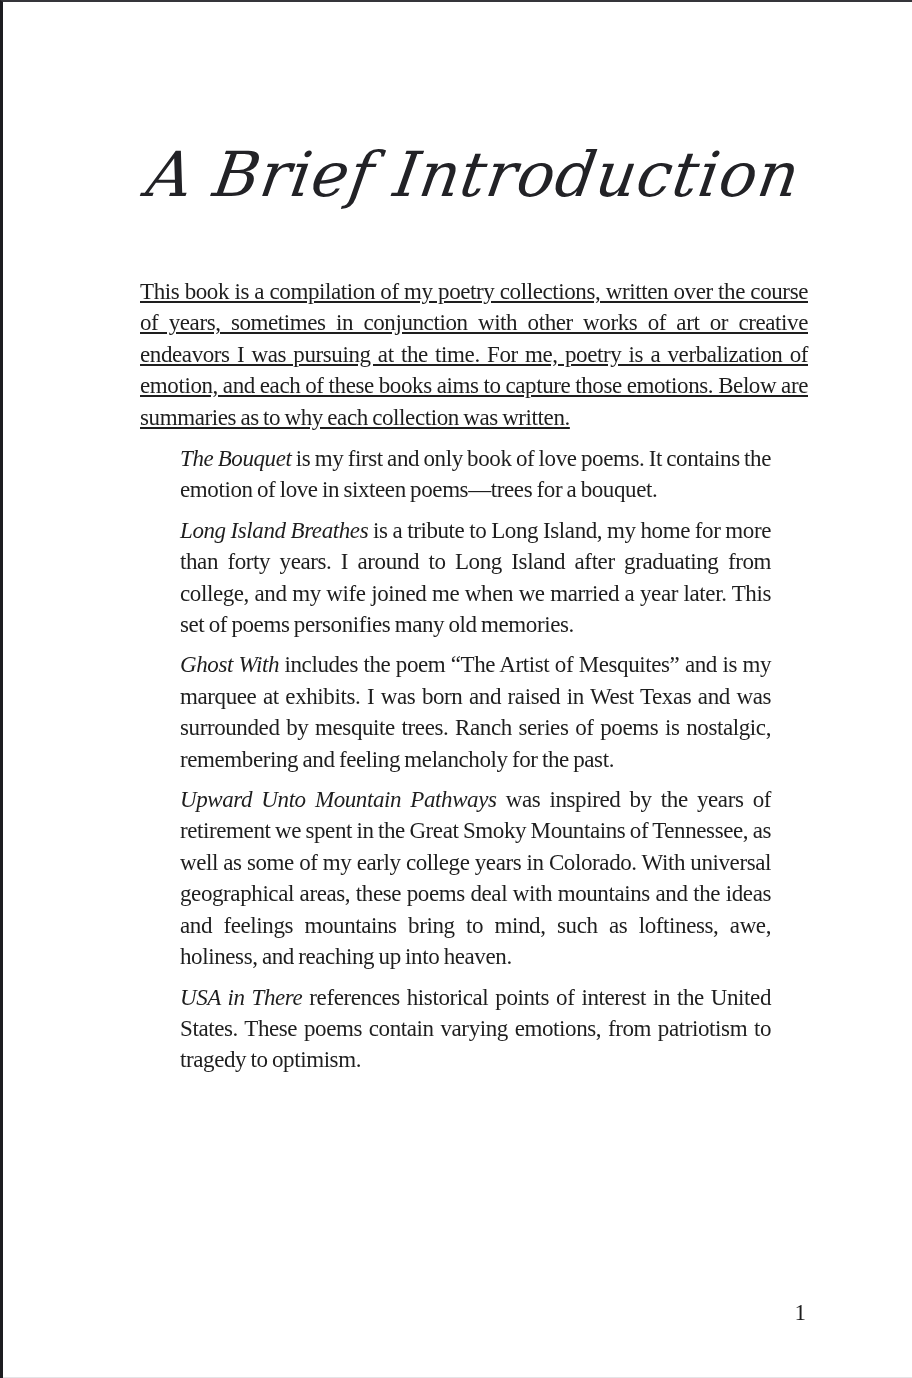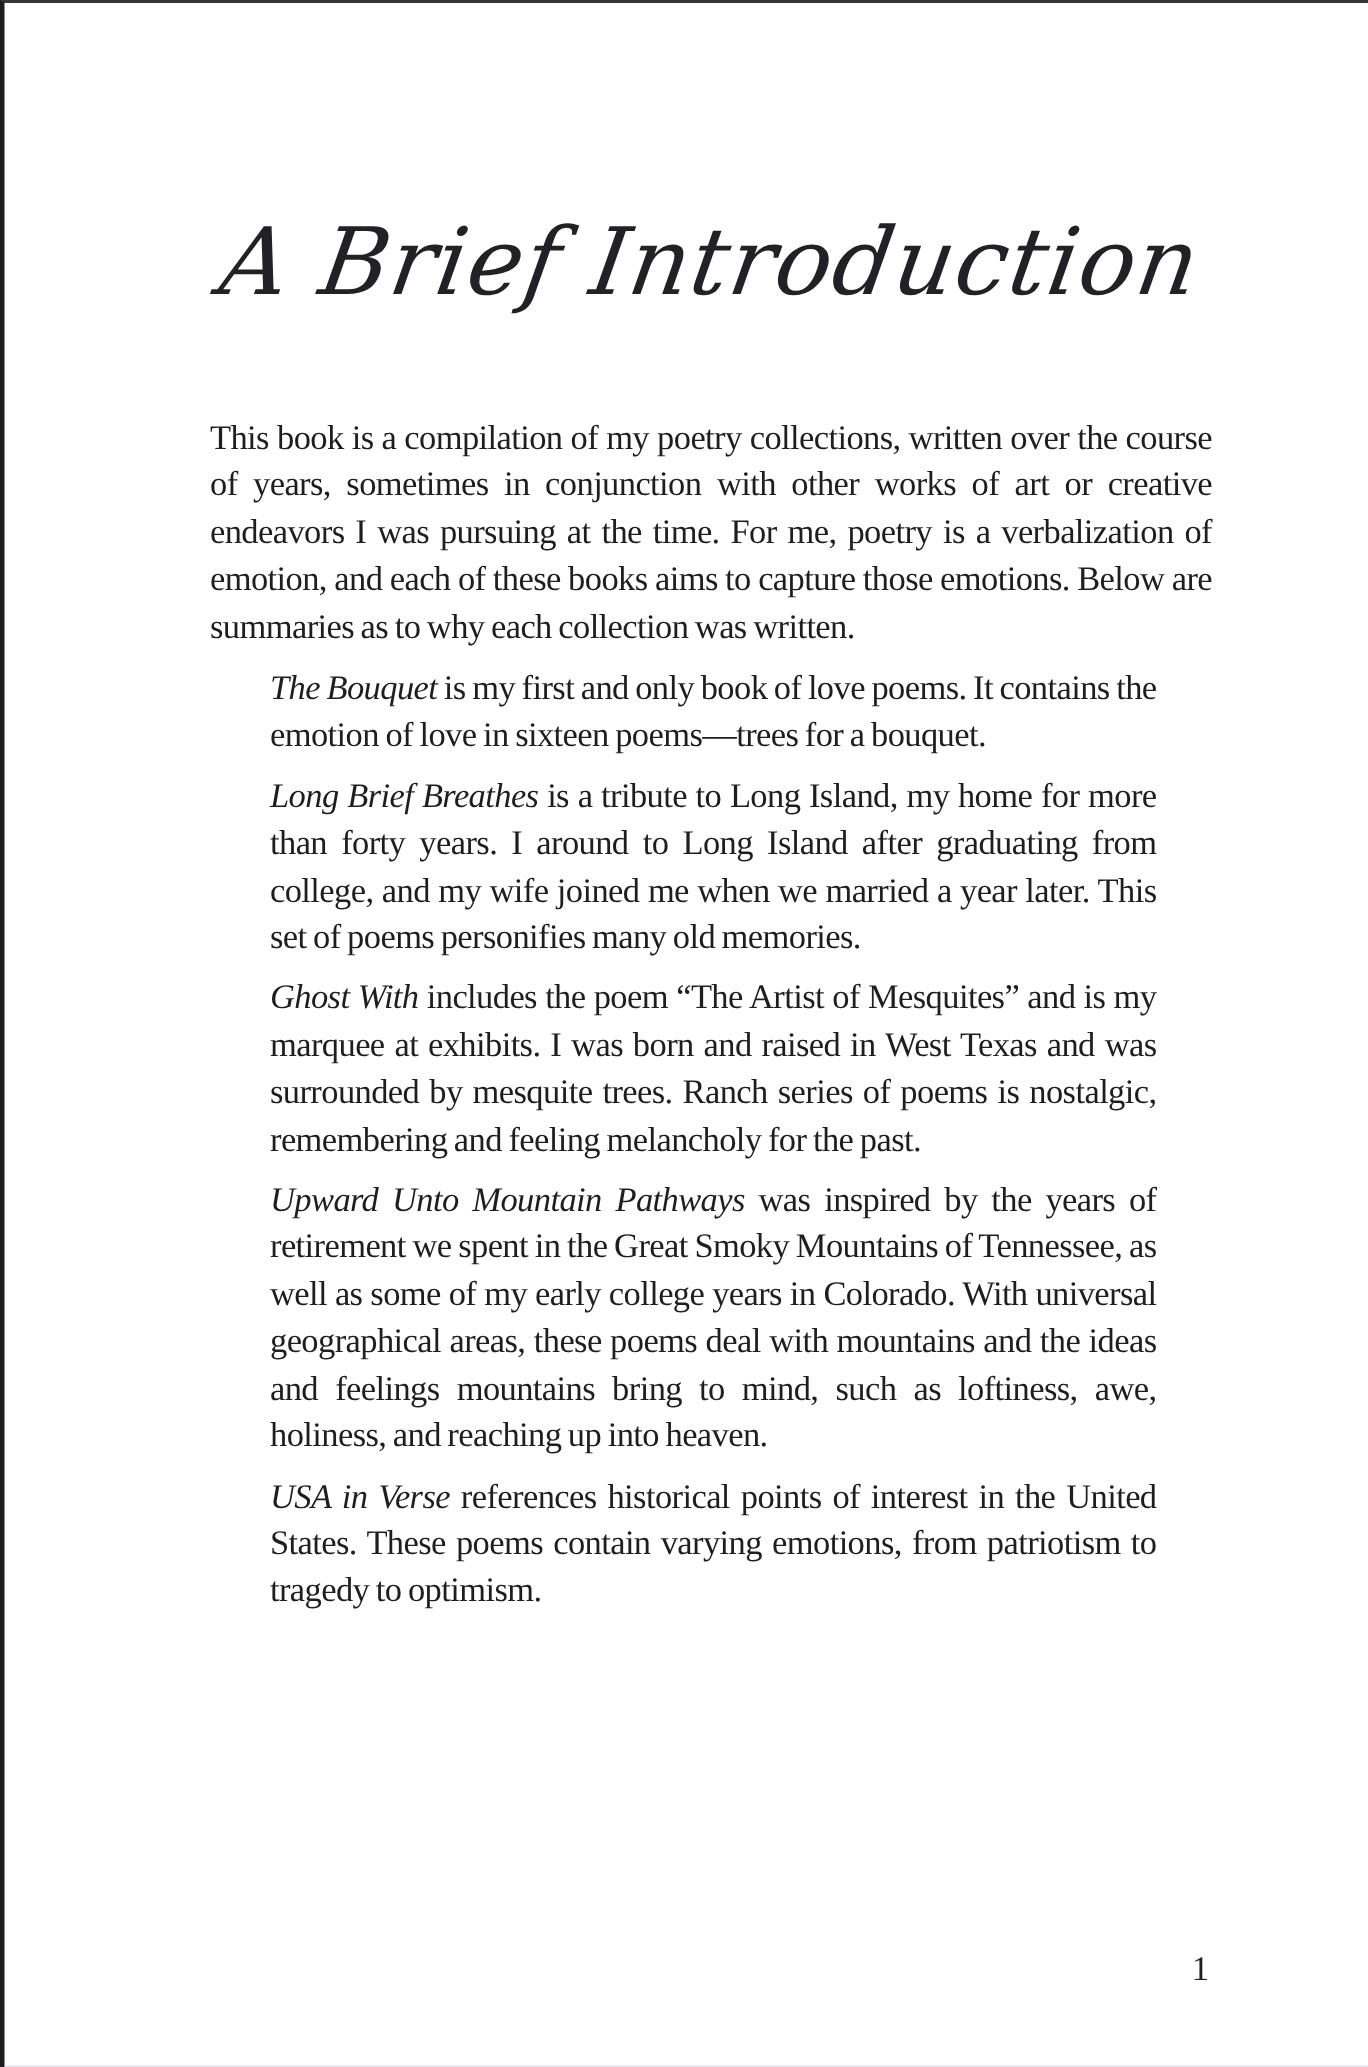--- a/index.html
+++ b/index.html
@@ -48,20 +48,21 @@
     position: absolute;
     left: 137px;
     top: 274px;
     width: 668px;
     margin: 0;
     font-size: 23px;
     line-height: 31.4px;
     letter-spacing: -0.4px;
     word-spacing: -1px;
     text-align: justify;
+    text-decoration: underline;
   }
   .collections {
     position: absolute;
     left: 177px;
     top: 441px;
     width: 591px;
   }
   .entry {
     margin: 0 0 9px 0;
     font-size: 23px;
@@ -89,26 +90,26 @@
 <div class="page">
 
   <h1 class="title">A Brief Introduction</h1>
 
   <p class="intro">This book is a compilation of my poetry collections, written over the course of years, sometimes in conjunction with other works of art or creative endeavors I was pursuing at the time. For me, poetry is a verbalization of emotion, and each of these books aims to capture those emotions. Below are summaries as to why each collection was written.</p>
 
   <div class="collections">
 
     <p class="entry"><span class="book-title">The Bouquet</span><span> is my first and only book of love poems. It contains the emotion of love in sixteen poems—trees for a bouquet.</span></p>
 
-    <p class="entry"><span class="book-title">Long Brief Breathes</span><span> is a tribute to Long Island, my home for more than forty years. I around to Long Island after graduating from college, and my wife joined me when we married a year later. This set of poems personifies many old memories.</span></p>
+    <p class="entry"><span class="book-title">Long Island Breathes</span><span> is a tribute to Long Island, my home for more than forty years. I around to Long Island after graduating from college, and my wife joined me when we married a year later. This set of poems personifies many old memories.</span></p>
 
     <p class="entry"><span class="book-title">Ghost With</span><span> includes the poem “The Artist of Mesquites” and is my marquee at exhibits. I was born and raised in West Texas and was surrounded by mesquite trees. Ranch series of poems is nostalgic, remembering and feeling melancholy for the past.</span></p>
 
     <p class="entry"><span class="book-title">Upward Unto Mountain Pathways</span><span> was inspired by the years of retirement we spent in the Great Smoky Mountains of Tennessee, as well as some of my early college years in Colorado. With universal geographical areas, these poems deal with mountains and the ideas and feelings mountains bring to mind, such as loftiness, awe, holiness, and reaching up into heaven.</span></p>
 
-    <p class="entry"><span class="book-title">USA in Verse</span><span> references historical points of interest in the United States. These poems contain varying emotions, from patriotism to tragedy to optimism.</span></p>
+    <p class="entry"><span class="book-title">USA in There</span><span> references historical points of interest in the United States. These poems contain varying emotions, from patriotism to tragedy to optimism.</span></p>
 
 
   </div>
 
   <div class="pageno">1</div>
 
 </div>
 
 </body></html>

